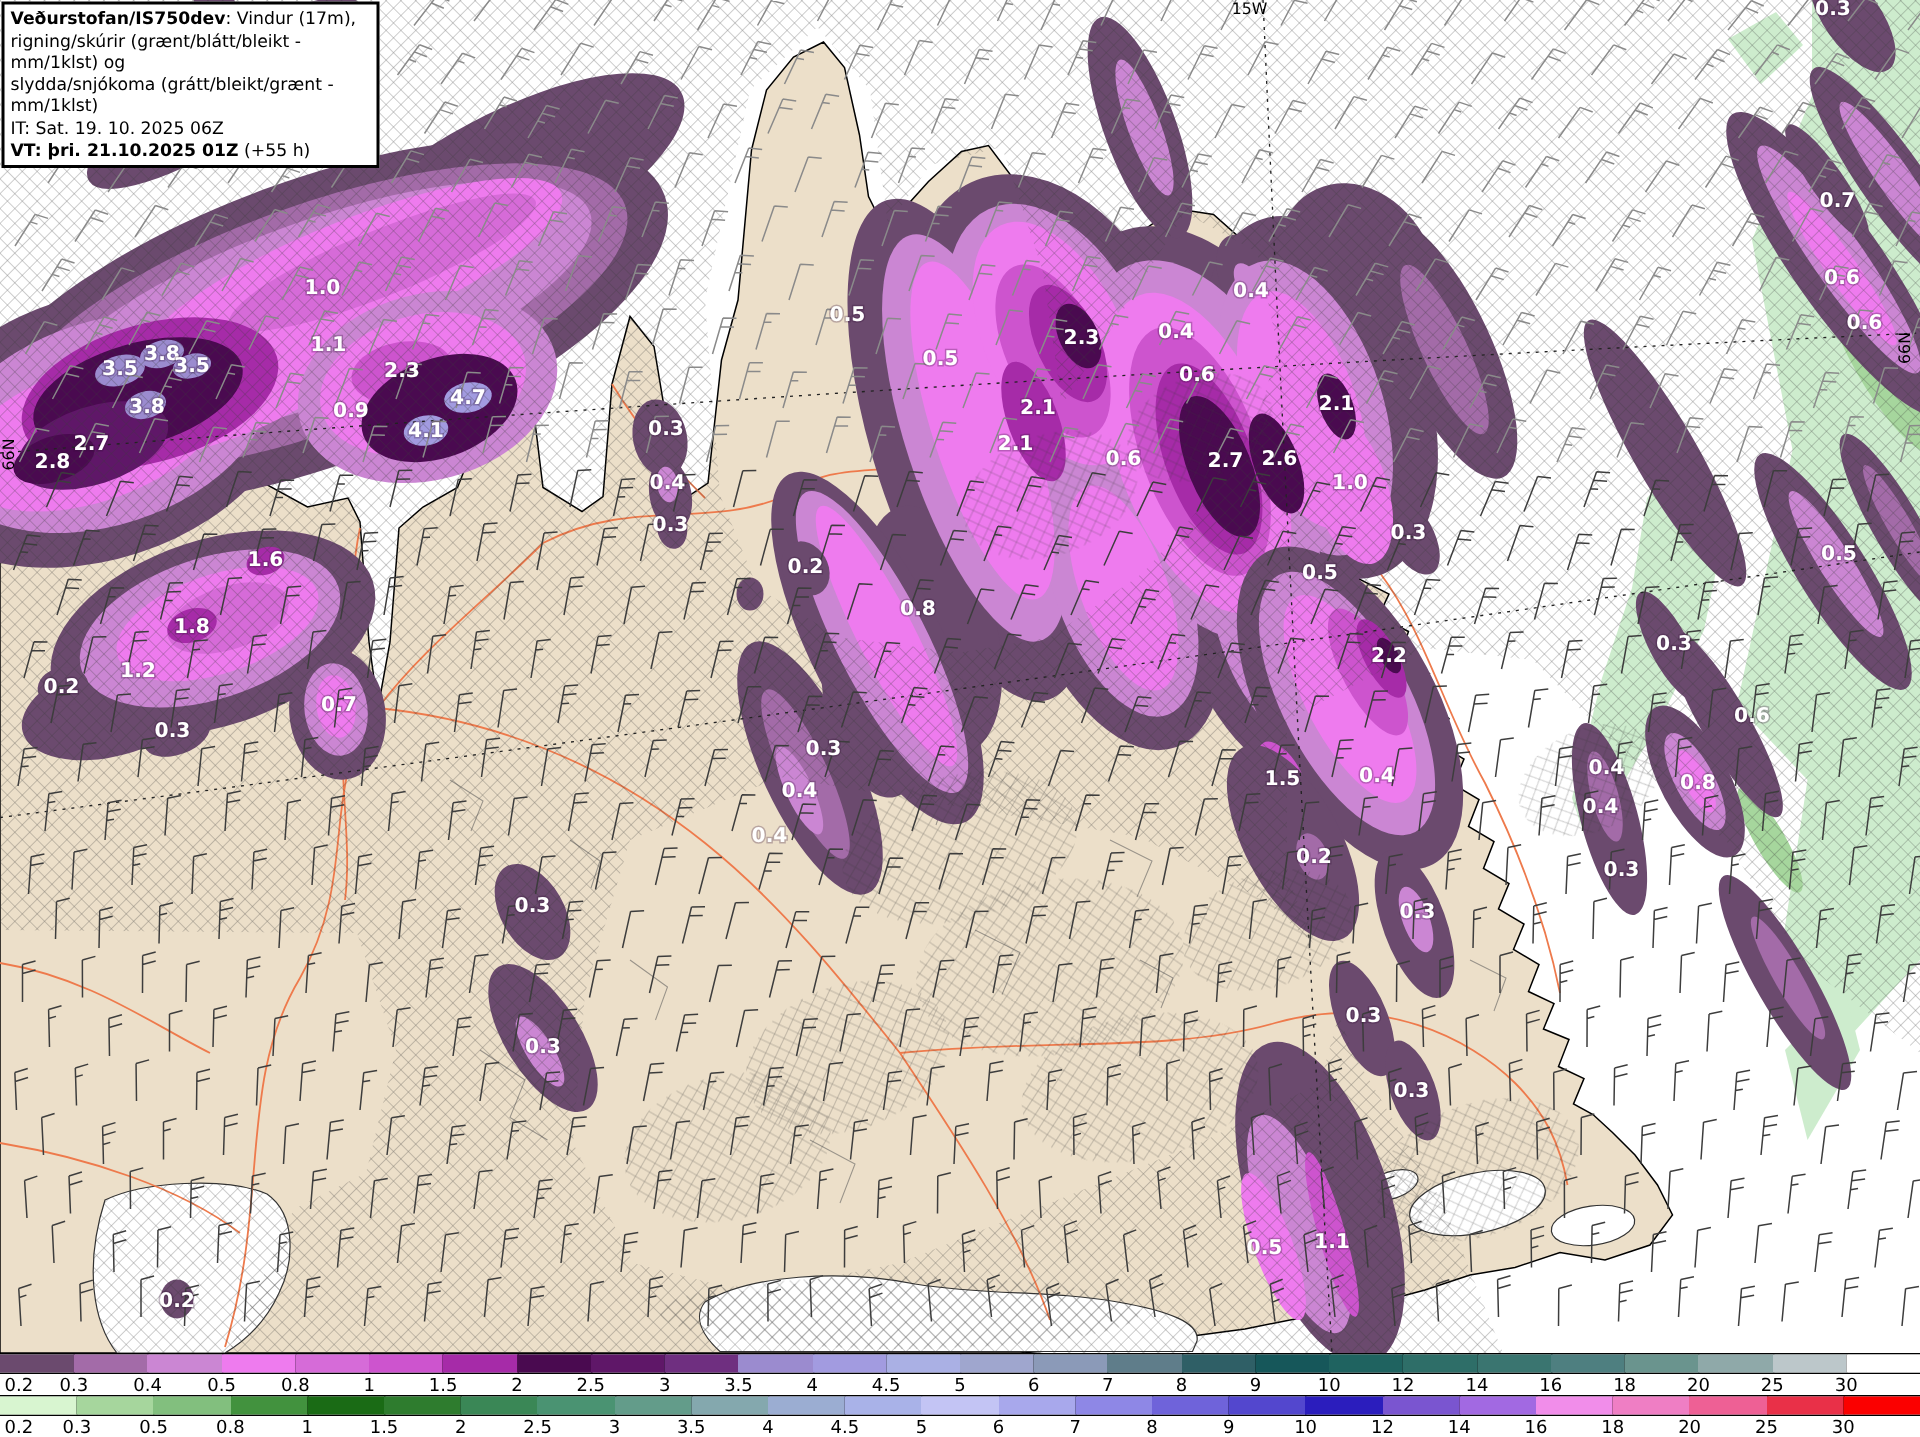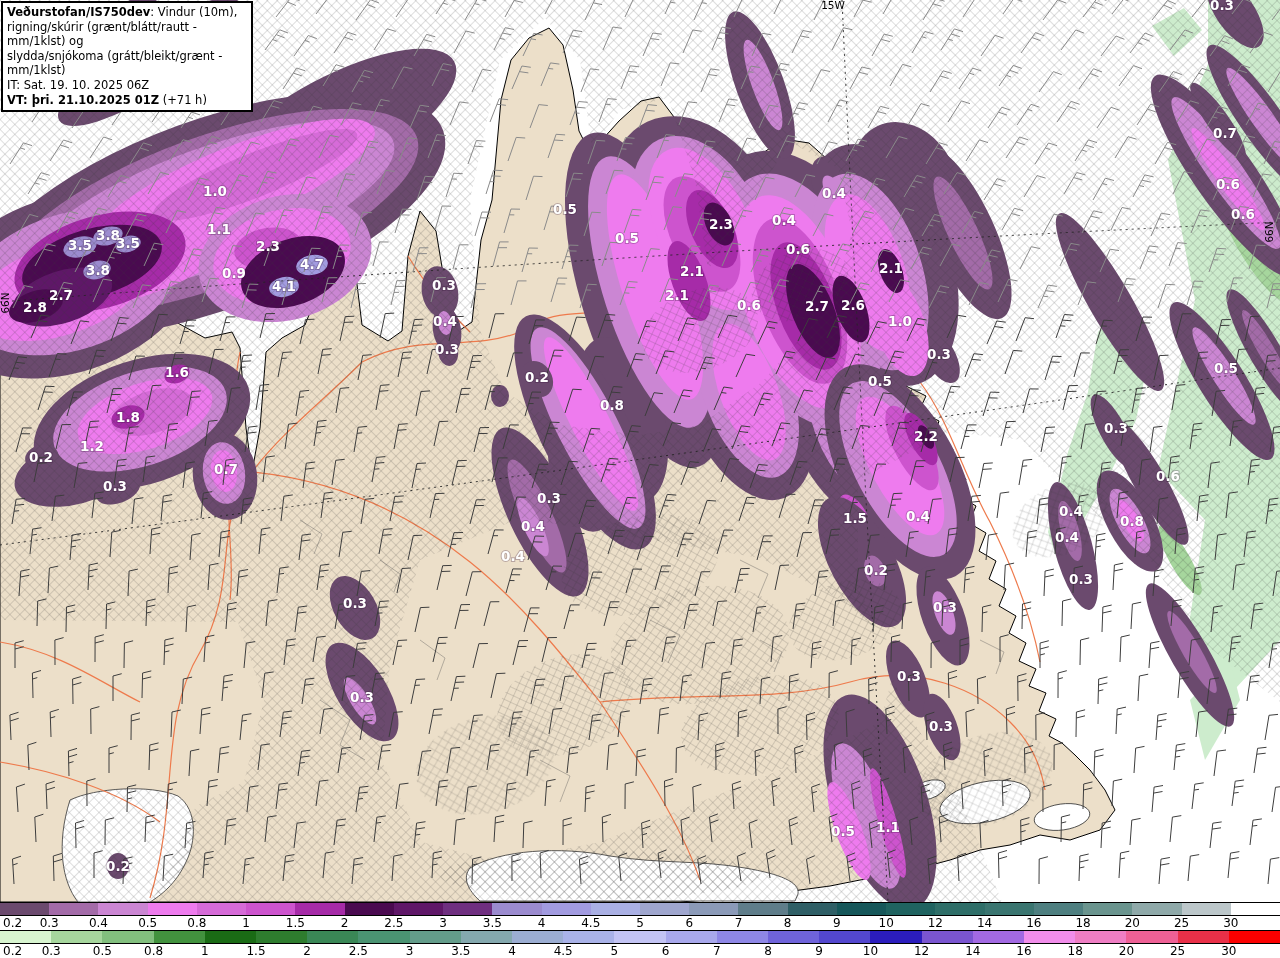--- a/index.html
+++ b/index.html
@@ -1146,25 +1146,25 @@
         <text x="1226" y="373" class="maplabel">0.5</text>
       </g>
     <g id="glabels">
         <text x="833" y="9" class="gratlabel">15W</text>
         <text x="9" y="303" class="gratlabel" transform="rotate(-90 9 303)">66N</text>
         <text x="1273" y="232" class="gratlabel" transform="rotate(-90 1273 232)">66N</text>
       </g>
   </svg>
 
   <div class="titlebox">
-    <div><span class="b">Veðurstofan/IS750dev</span><span>: Vindur (10m),</span></div>
-    <div>rigning/skúrir (grænt/blátt/rautt - mm/1klst) og</div>
+    <div><span class="b">Veðurstofan/IS750dev</span><span>: Vindur (17m),</span></div>
+    <div>rigning/skúrir (grænt/blátt/bleikt - mm/1klst) og</div>
     <div>slydda/snjókoma (grátt/bleikt/grænt - mm/1klst)</div>
     <div>IT: Sat. 19. 10. 2025 06Z</div>
-    <div><span class="b">VT: þri. 21.10.2025 01Z</span><span> (+71 h)</span></div>
+    <div><span class="b">VT: þri. 21.10.2025 01Z</span><span> (+55 h)</span></div>
   </div>
 
   <div class="bars">
     <div class="barrow" id="bar-top-cells" style="top:0;">
         <div class="barcell" style="left: 0px; width: 49.23px; background: rgb(107, 74, 110);"></div>
         <div class="barcell" style="left: 49.23px; width: 49.23px; background: rgb(163, 107, 168);"></div>
         <div class="barcell" style="left: 98.46px; width: 49.23px; background: rgb(203, 134, 211);"></div>
         <div class="barcell" style="left: 147.69px; width: 49.23px; background: rgb(238, 123, 238);"></div>
         <div class="barcell" style="left: 196.92px; width: 49.23px; background: rgb(214, 107, 216);"></div>
         <div class="barcell" style="left: 246.15px; width: 49.23px; background: rgb(205, 84, 206);"></div>

